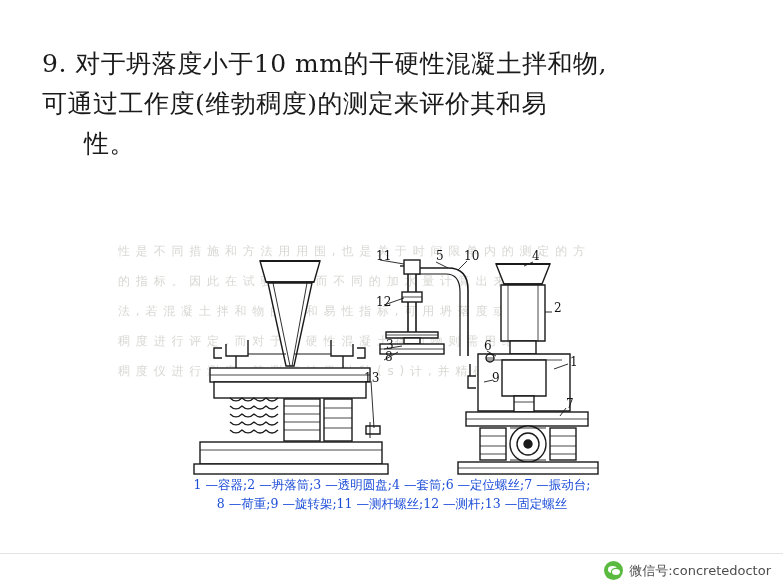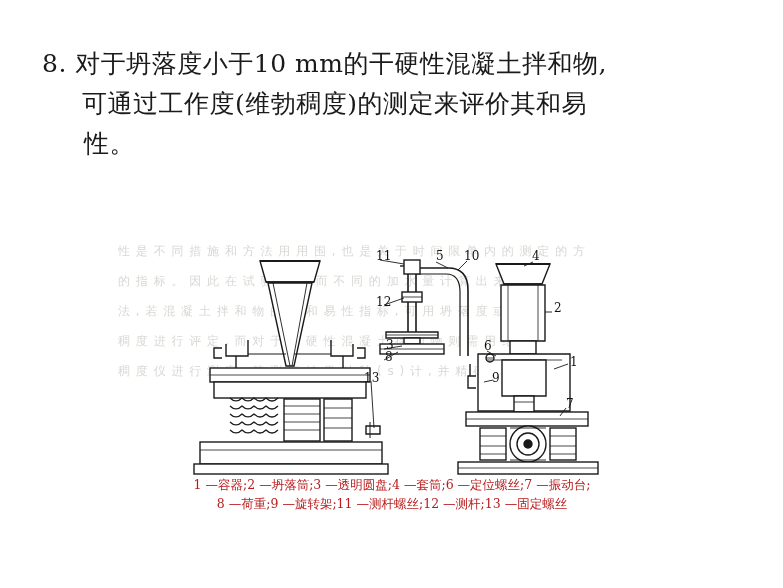--- a/index.html
+++ b/index.html
@@ -25,21 +25,21 @@
     width: 706px;
     font-family: "DejaVu Serif", serif;
     font-size: 25px;
     line-height: 40px;
     color: #1a1a1a;
     letter-spacing: 0.5px;
   }
   .body-text .line {
     white-space: nowrap;
   }
-  .body-text .line2 { text-indent: 0px; margin-left: 40px; }
+  .body-text .line2 { text-indent: 0px; }
   .body-text .line3 { text-indent: 42px; }
 
   
   .figure {
     position: absolute;
     left: 118px;
     top: 212px;
     width: 548px;
     height: 330px;
     margin-top: 24px;
@@ -61,21 +61,21 @@
     top: 0;
   }
   .caption-lines {
     position: absolute;
     left: 118px;
     top: 475px;
     width: 548px;
     text-align: center;
     font-family: "DejaVu Serif", serif;
     font-size: 12.5px;
-    color: #b91c1c;
+    color: #1d4ed8;
     line-height: 19px;
   }
   .fig-num {
     position: absolute;
     left: 118px;
     top: 516px;
     width: 548px;
     text-align: center;
     font-family: "DejaVu Serif", serif;
     font-size: 13.5px;
@@ -138,21 +138,21 @@
     font-size: 12px;
     fill: #111;
   }
 </style>
 </head>
 <body>
 
 <div class="page">
 
   <div class="body-text">
-    <div class="line line1">8. 对于坍落度小于10 mm的干硬性混凝土拌和物,</div>
+    <div class="line line1">9. 对于坍落度小于10 mm的干硬性混凝土拌和物,</div>
     <div class="line line2">可通过工作度(维勃稠度)的测定来评价其和易</div>
     <div class="line line3">性。</div>
   </div>
 
   <div class="figure">
 
     <div class="figure-bg-noise">
       <div>性  是  不  同  措  施  和  方  法  用  用  围  ,  也  是  关  于  时  间  限  单  内  的  测  定  的  方</div>
       <div>的  指  标  。  因  此  在  试  验  的  ,  ,  而  不  同  的  加  水  量  计  算  出  来  的  水</div>
       <div>法  ,  若  混  凝  土  拌  和  物  的  的  和  易  性  指  标  ,  可  用  坍  落  度  或  维  勃</div>
@@ -306,14 +306,20 @@
       </g>
     </svg>
   </div>
 
   <div class="caption-lines">
     <div>1 —容器;2 —坍落筒;3 —透明圆盘;4 —套筒;6 —定位螺丝;7 —振动台;</div>
     <div>8 —荷重;9 —旋转架;11 —测杆螺丝;12 —测杆;13 —固定螺丝</div>
   </div>
 
 
+  <div class="footer">
+    <div class="footer-inner">
+      <span class="wechat-icon"></span>
+      <span>微信号:concretedoctor</span>
+    </div>
+  </div>
 
 </div>
 
 </body></html>

